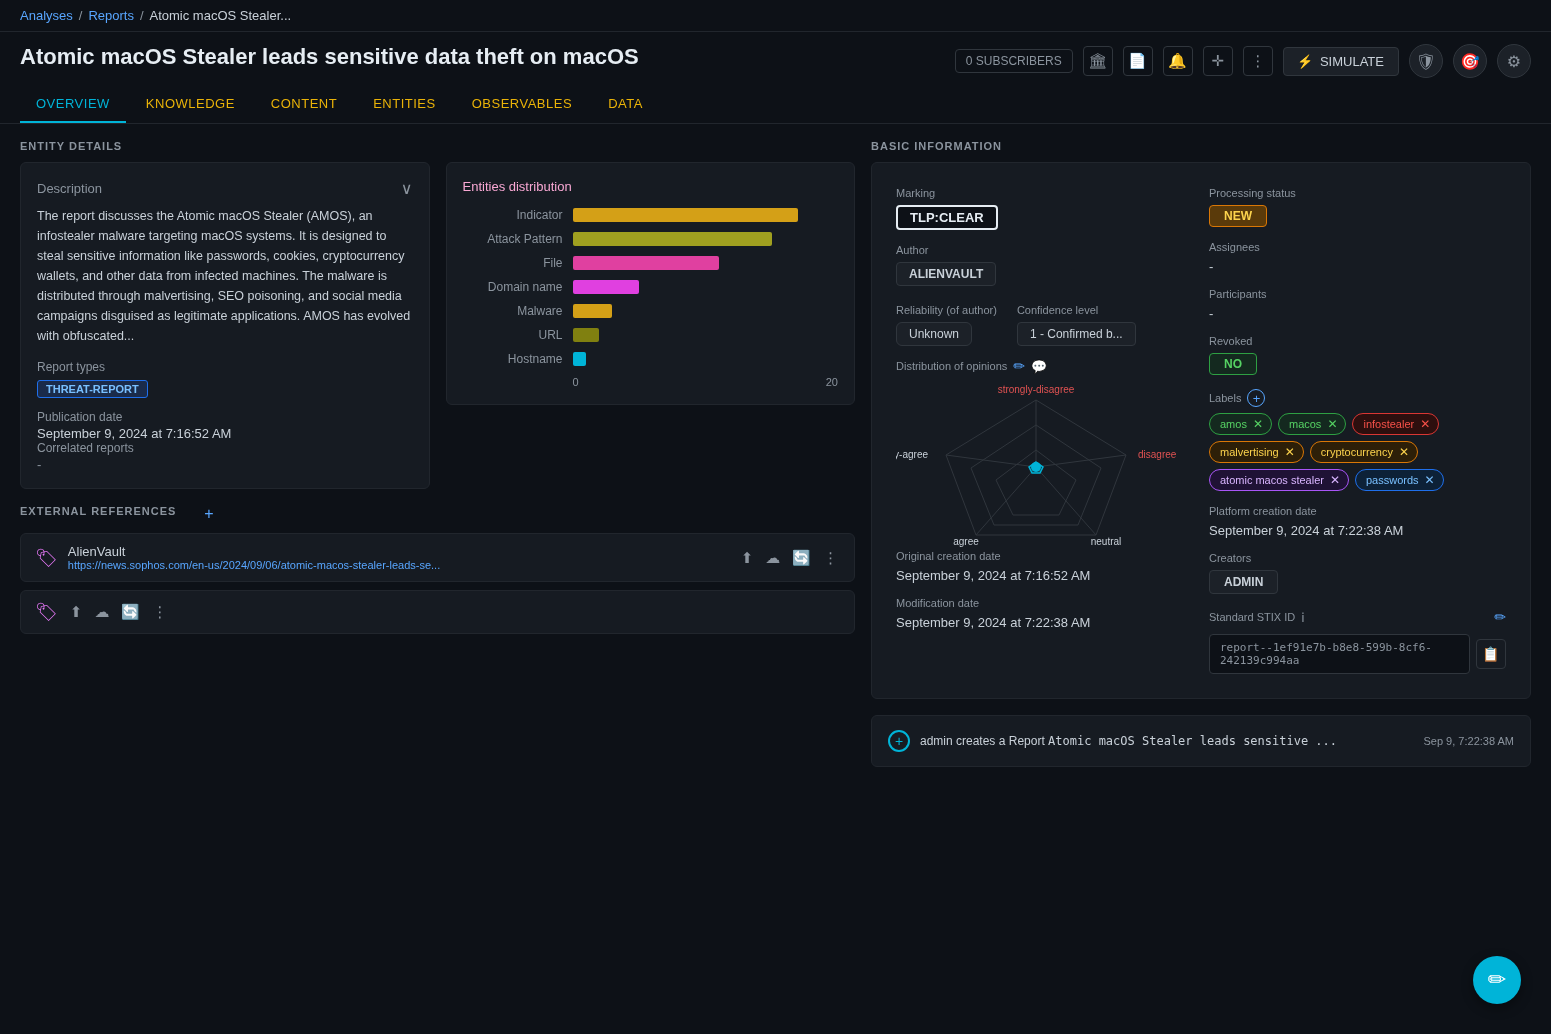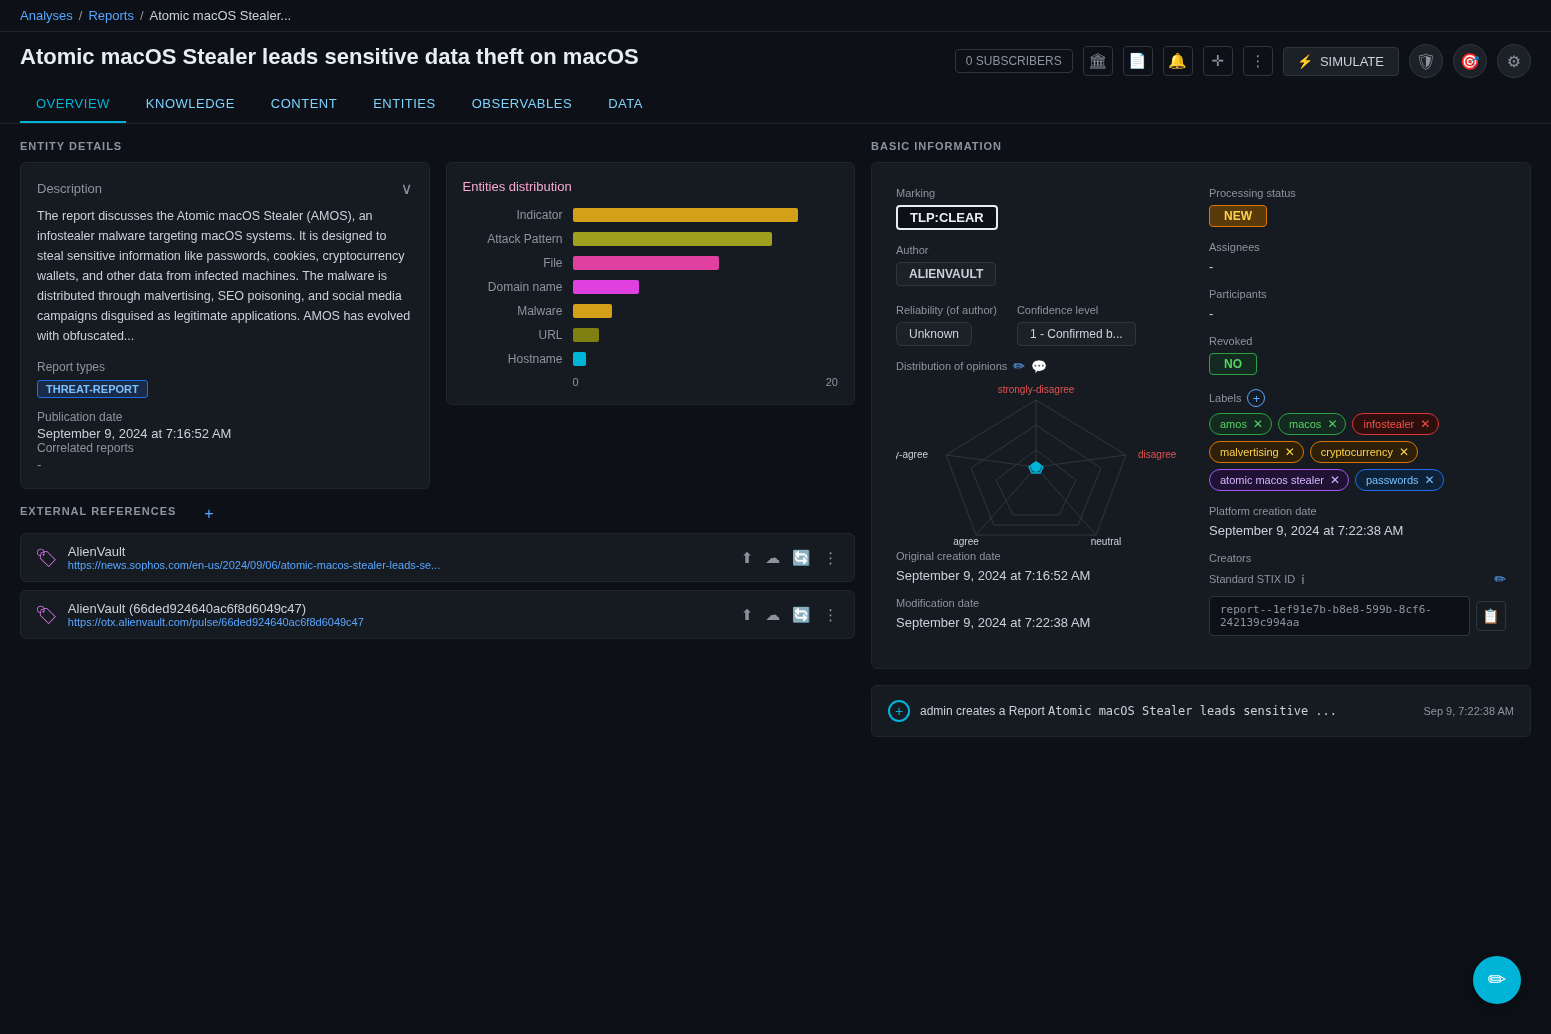--- a/index.html
+++ b/index.html
@@ -95,21 +95,21 @@
     .tabs-row {
       display: flex;
       align-items: center;
       padding: 0 20px;
       border-bottom: 1px solid #21262d;
       gap: 4px;
     }
     .tab {
       padding: 10px 16px;
       font-size: 13px;
-      color: #7dd3fc;
+      color: #eab308;
       cursor: pointer;
       border-bottom: 2px solid transparent;
       font-weight: 500;
       letter-spacing: 0.5px;
     }
     .tab.active {
       color: #00b4d8;
       border-bottom: 2px solid #00b4d8;
     }
 
@@ -672,24 +672,20 @@
     </div>
     <div class="ref-actions">
       <button class="ref-action-btn" title="Upload">⬆</button>
       <button class="ref-action-btn" title="Cloud">☁</button>
       <button class="ref-action-btn" title="Cloud sync">🔄</button>
       <button class="ref-action-btn" title="More">⋮</button>
     </div>
   </div>
           <div class="ref-item">
     <span class="ref-icon">🏷</span>
-    <div class="ref-details">
-      <div class="ref-name">AlienVault (66ded924640ac6f8d6049c47)</div>
-      <div class="ref-url">https://otx.alienvault.com/pulse/66ded924640ac6f8d6049c47</div>
-    </div>
     <div class="ref-actions">
       <button class="ref-action-btn" title="Upload">⬆</button>
       <button class="ref-action-btn" title="Cloud">☁</button>
       <button class="ref-action-btn" title="Cloud sync">🔄</button>
       <button class="ref-action-btn" title="More">⋮</button>
     </div>
   </div>
         </div>
     </div>
   </div>
@@ -816,20 +812,23 @@
                 <span class="x">✕</span>
               </span>
             </div>
 
           <div style="margin-top:14px;">
             <div class="info-label">Platform creation date</div>
             <div class="info-value">September 9, 2024 at 7:22:38 AM</div>
           </div>
 
           <div class="info-label">Creators</div>
+          <div style="margin-bottom:14px;">
+            <span class="admin-badge">ADMIN</span>
+          </div>
 
           <div style="display:flex; align-items:center; gap:6px;">
             <span class="info-label" style="margin-bottom:0;">Standard STIX ID</span>
             <span style="color:#8b949e; font-size:13px;">ℹ</span>
             <span style="color:#58a6ff; cursor:pointer; font-size:14px; margin-left:auto;">✏</span>
           </div>
           <div class="stix-row">
             <div class="stix-value">report--1ef91e7b-b8e8-599b-8cf6-242139c994aa</div>
             <button class="icon-btn" style="border-radius:4px; font-size:14px;">📋</button>
           </div>

